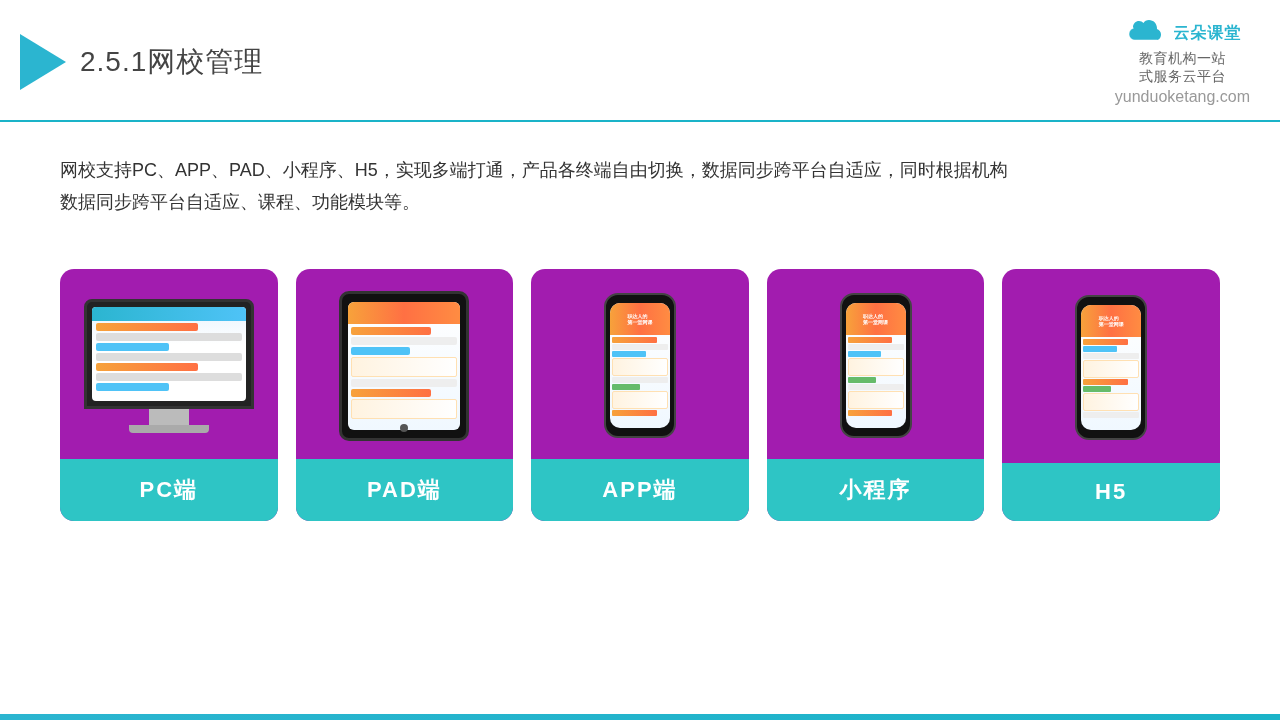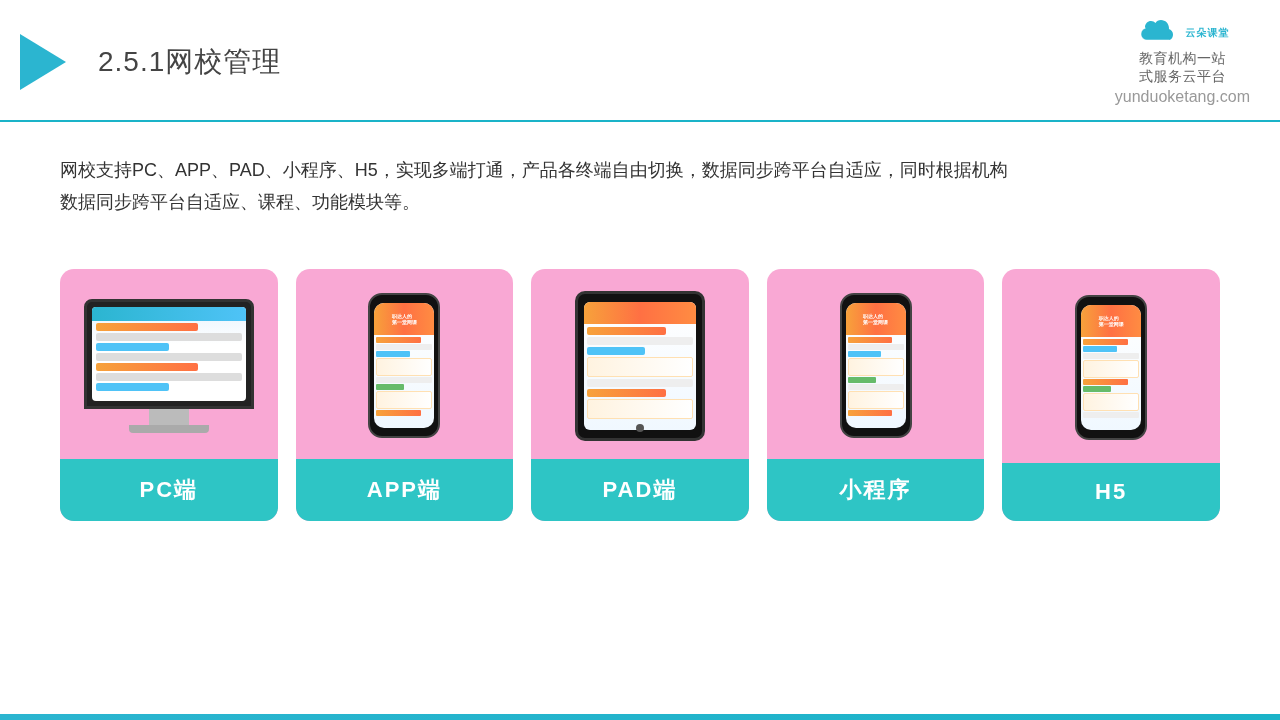--- a/index.html
+++ b/index.html
@@ -16,21 +16,21 @@
     .header {
       display: flex;
       align-items: center;
       justify-content: space-between;
       padding: 18px 30px 14px 20px;
       border-bottom: 2px solid #1ab3c8;
     }
     .header-left {
       display: flex;
       align-items: center;
-      gap: 28px;
+      gap: 10px;
     }
     .play-icon {
       width: 0;
       height: 0;
       border-top: 28px solid transparent;
       border-bottom: 28px solid transparent;
       border-left: 46px solid #2bb5d0;
       margin-right: 4px;
     }
     .header-title {
@@ -52,21 +52,21 @@
     .logo-cloud {
       display: flex;
       align-items: center;
       gap: 6px;
     }
     .cloud-icon-svg {
       width: 44px;
       height: 30px;
     }
     .logo-text-main {
-      font-size: 10px;
+      font-size: 16px;
       font-weight: 700;
       color: #2bb5d0;
       letter-spacing: 1px;
     }
     .logo-text-sub {
       font-size: 14px;
       color: #666;
       text-align: center;
       letter-spacing: 0.5px;
     }
@@ -86,21 +86,21 @@
 
     
     .cards-section {
       display: flex;
       gap: 18px;
       padding: 20px 60px;
       margin-top: 10px;
     }
     .card {
       flex: 1;
-      background: #f9a8d4;
+      background: #a21caf;
       border-radius: 14px;
       overflow: hidden;
       display: flex;
       flex-direction: column;
       align-items: center;
     }
     .card-image-area {
       width: 100%;
       flex: 1;
       display: flex;
@@ -389,44 +389,20 @@
         </div>
         <div class="monitor-stand"></div>
         <div class="monitor-base"></div>
       </div>
     </div>
     <div class="card-label">PC端</div>
   </div>
 
   <div class="card">
     <div class="card-image-area">
-      <div class="phone">
-        <div class="phone-body">
-          <div class="phone-notch"></div>
-          <div class="phone-screen">
-            <div class="phone-screen-top">职达人的<br>第一堂网课</div>
-            <div class="phone-screen-body">
-              <div class="phone-row orange"></div>
-              <div class="phone-row"></div>
-              <div class="phone-row blue"></div>
-              <div class="phone-row card-row"></div>
-              <div class="phone-row"></div>
-              <div class="phone-row green"></div>
-              <div class="phone-row card-row"></div>
-              <div class="phone-row orange"></div>
-            </div>
-          </div>
-        </div>
-      </div>
-    </div>
-    <div class="card-label">APP端</div>
-  </div>
-
-  <div class="card">
-    <div class="card-image-area">
       <div class="tablet">
         <div class="tablet-body">
           <div class="tablet-home"></div>
           <div class="tablet-screen">
             <div class="tablet-screen-top"></div>
             <div class="tablet-screen-body">
               <div class="tablet-row highlight"></div>
               <div class="tablet-row"></div>
               <div class="tablet-row blue"></div>
               <div class="tablet-row card-row"></div>
@@ -446,51 +422,75 @@
       <div class="phone">
         <div class="phone-body">
           <div class="phone-notch"></div>
           <div class="phone-screen">
             <div class="phone-screen-top">职达人的<br>第一堂网课</div>
             <div class="phone-screen-body">
               <div class="phone-row orange"></div>
               <div class="phone-row"></div>
               <div class="phone-row blue"></div>
               <div class="phone-row card-row"></div>
+              <div class="phone-row"></div>
               <div class="phone-row green"></div>
-              <div class="phone-row"></div>
               <div class="phone-row card-row"></div>
               <div class="phone-row orange"></div>
             </div>
           </div>
         </div>
       </div>
     </div>
-    <div class="card-label">小程序</div>
+    <div class="card-label">APP端</div>
   </div>
 
   <div class="card">
     <div class="card-image-area">
       <div class="phone">
         <div class="phone-body">
           <div class="phone-notch"></div>
           <div class="phone-screen">
             <div class="phone-screen-top">职达人的<br>第一堂网课</div>
             <div class="phone-screen-body">
               <div class="phone-row orange"></div>
+              <div class="phone-row"></div>
               <div class="phone-row blue"></div>
-              <div class="phone-row"></div>
-              <div class="phone-row card-row"></div>
-              <div class="phone-row orange"></div>
+              <div class="phone-row card-row"></div>
               <div class="phone-row green"></div>
-              <div class="phone-row card-row"></div>
-              <div class="phone-row"></div>
+              <div class="phone-row"></div>
+              <div class="phone-row card-row"></div>
+              <div class="phone-row orange"></div>
             </div>
           </div>
         </div>
       </div>
     </div>
+    <div class="card-label">小程序</div>
+  </div>
+
+  <div class="card">
+    <div class="card-image-area">
+      <div class="phone">
+        <div class="phone-body">
+          <div class="phone-notch"></div>
+          <div class="phone-screen">
+            <div class="phone-screen-top">职达人的<br>第一堂网课</div>
+            <div class="phone-screen-body">
+              <div class="phone-row orange"></div>
+              <div class="phone-row blue"></div>
+              <div class="phone-row"></div>
+              <div class="phone-row card-row"></div>
+              <div class="phone-row orange"></div>
+              <div class="phone-row green"></div>
+              <div class="phone-row card-row"></div>
+              <div class="phone-row"></div>
+            </div>
+          </div>
+        </div>
+      </div>
+    </div>
     <div class="card-label">H5</div>
   </div>
 
 </div>
 
 <div class="bottom-bar"></div>
 
 </body></html>

